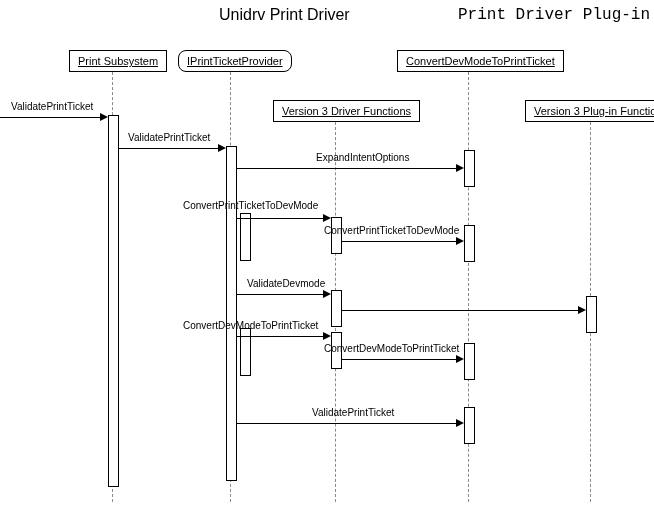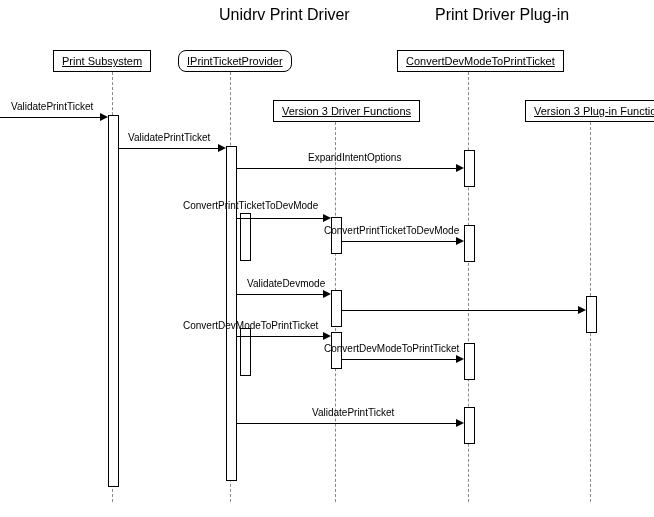--- a/index.html
+++ b/index.html
@@ -61,29 +61,29 @@
     white-space: nowrap;
     font-size: 10px;
   }
 </style>
 </head>
 <body>
 
 <div class="canvas">
 
   <div class="grouptitle" style="left:219px; top:6px;">Unidrv Print Driver</div>
-  <div class="grouptitle" style="left:435px; top:6px;">Print Driver Plug-in</div>
+  <div class="grouptitle" style="left:458px; top:6px;font-family:Liberation Mono, monospace;">Print Driver Plug-in</div>
 
   <div class="lifeline" style="left:112px; top:72px; height:430px;"></div>
   <div class="lifeline" style="left:230px; top:72px; height:430px;"></div>
   <div class="lifeline" style="left:335px; top:122px; height:380px;"></div>
   <div class="lifeline" style="left:468px; top:72px; height:430px;"></div>
   <div class="lifeline" style="left:590px; top:122px; height:380px;"></div>
 
-  <div class="participant" style="left:53px;  top:50px;"><span>Print Subsystem</span></div>
+  <div class="participant" style="left:69px;  top:50px;"><span>Print Subsystem</span></div>
   <div class="participant" style="left:178px; top:50px;border-radius:8px;"><span>IPrintTicketProvider</span></div>
   <div class="participant" style="left:273px; top:100px;"><span>Version 3 Driver Functions</span></div>
   <div class="participant" style="left:397px; top:50px;"><span>ConvertDevModeToPrintTicket</span></div>
   <div class="participant" style="left:525px; top:100px;"><span>Version 3 Plug-in Functions</span></div>
 
   <div class="activation" style="left:108px; top:115px; height:370px;"></div>
   <div class="activation" style="left:226px; top:146px; height:333px;"></div>
   <div class="activation" style="left:240px; top:213px; height:46px;"></div>
   <div class="activation" style="left:240px; top:328px; height:46px;"></div>
   <div class="activation" style="left:331px; top:217px; height:35px;"></div>
@@ -96,21 +96,21 @@
   <div class="activation" style="left:586px; top:296px; height:35px;"></div>
 
   <div class="msglabel" style="left:11px; top:101px;">ValidatePrintTicket</div>
   <div class="msgline" style="left:0px;  top:117px; width:102px;"></div>
   <div class="arrowhead" style="left:100px; top:113px;"></div>
 
   <div class="msglabel" style="left:128px; top:132px;">ValidatePrintTicket</div>
   <div class="msgline" style="left:119px; top:148px; width:101px;"></div>
   <div class="arrowhead" style="left:218px; top:144px;"></div>
 
-  <div class="msglabel" style="left:308px; top:152px;">ExpandIntentOptions</div>
+  <div class="msglabel" style="left:316px; top:152px;">ExpandIntentOptions</div>
   <div class="msgline" style="left:237px; top:168px; width:221px;"></div>
   <div class="arrowhead" style="left:456px; top:164px;"></div>
 
   <div class="msglabel" style="left:183px; top:200px;">ConvertPrintTicketToDevMode</div>
   <div class="msgline" style="left:237px; top:218px; width:88px;"></div>
   <div class="arrowhead" style="left:323px; top:214px;"></div>
 
   <div class="msglabel" style="left:324px; top:225px;">ConvertPrintTicketToDevMode</div>
   <div class="msgline" style="left:342px; top:241px; width:116px;"></div>
   <div class="arrowhead" style="left:456px; top:237px;"></div>

